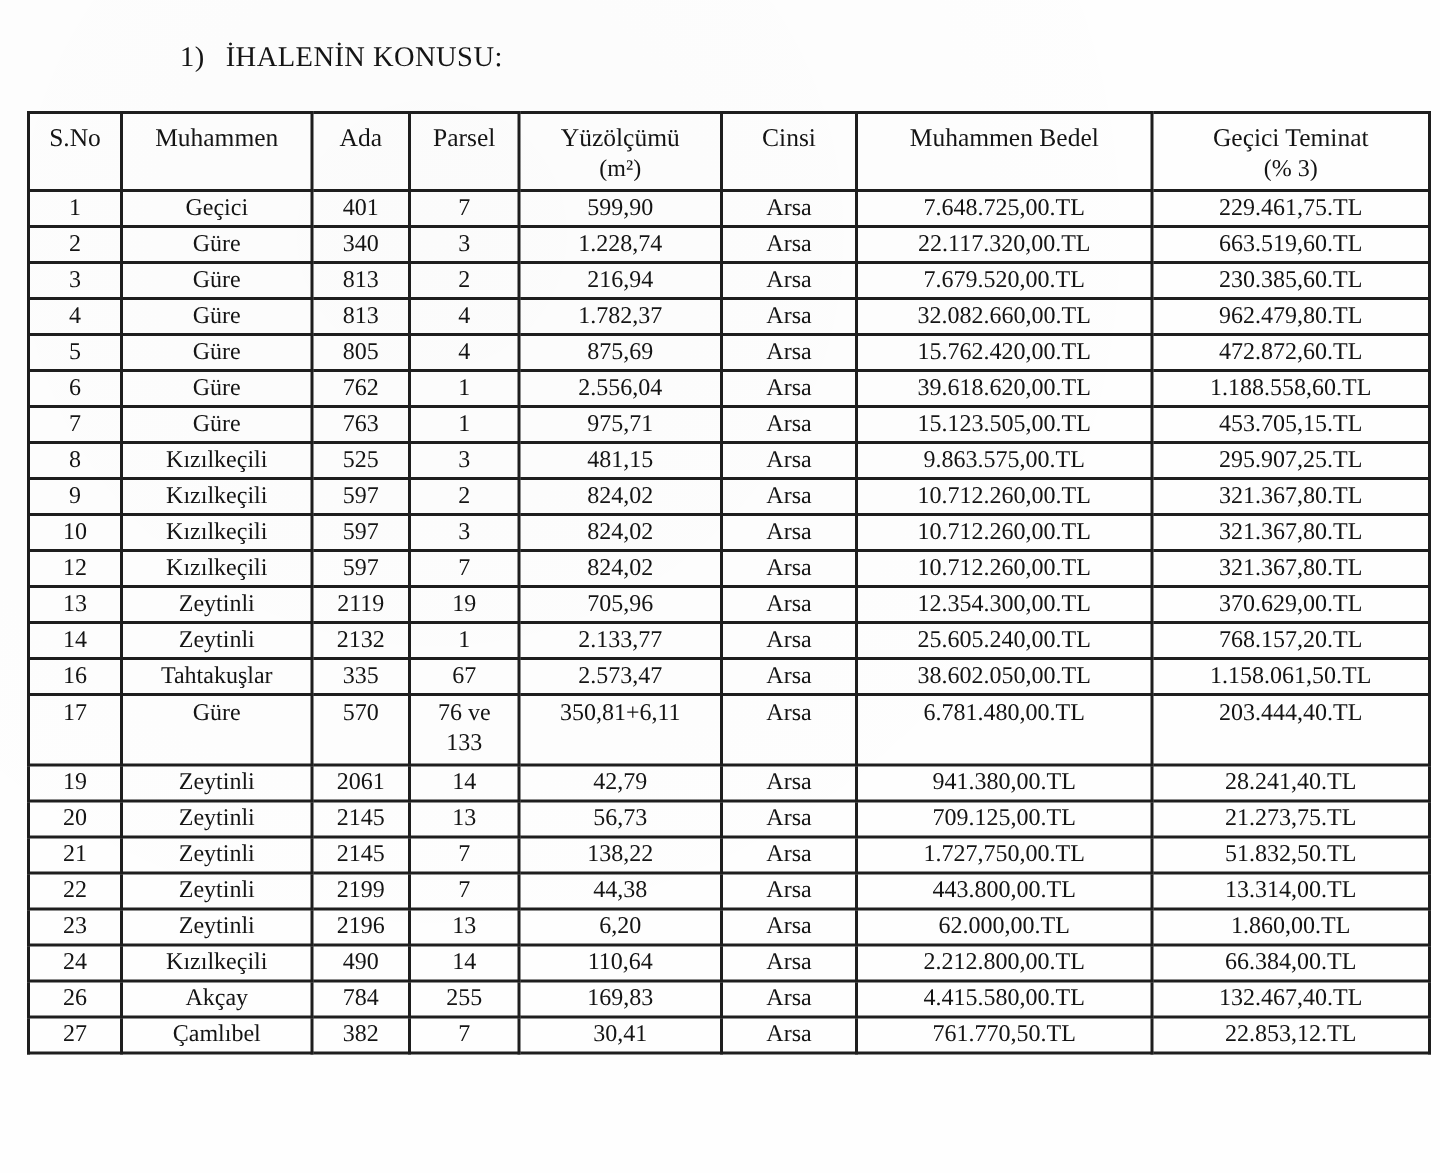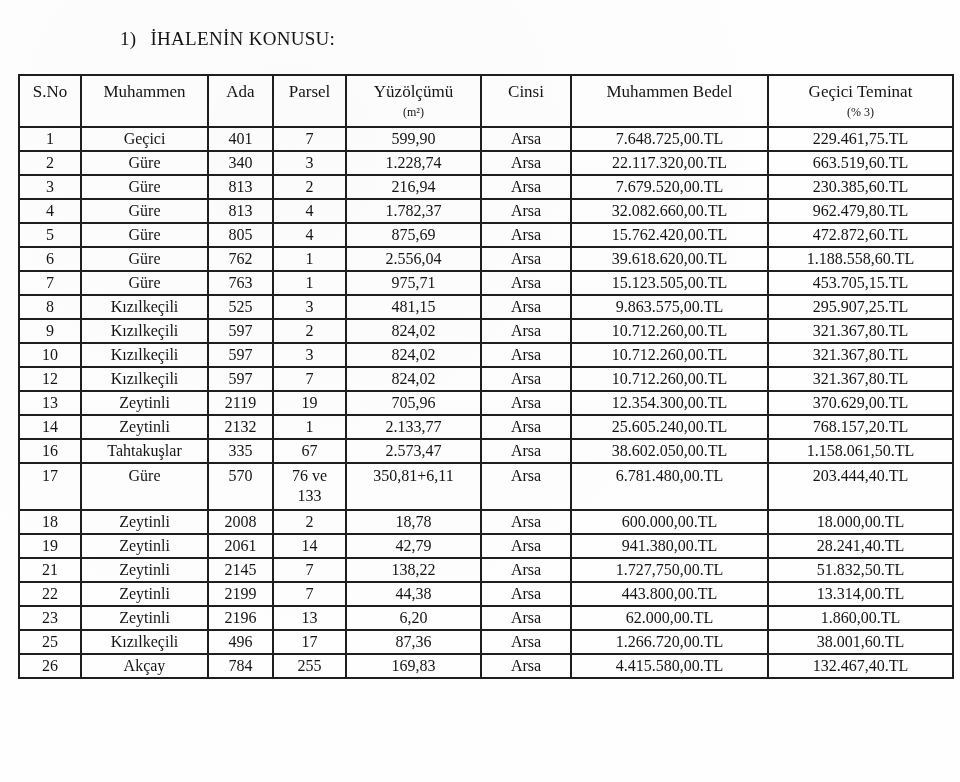--- a/index.html
+++ b/index.html
@@ -40,21 +40,21 @@
     overflow: hidden;
   }
   table.doc-table th {
     font-weight: normal;
     font-size: 17px;
     height: 52px;
     vertical-align: top;
     padding-top: 5px;
     line-height: 21px;
   }
-  table.doc-table th .h-sub { font-size: 12px; }
+  table.doc-table th .h-sub { font-size: 16px; }
   table.doc-table td {
     font-size: 16px;
     height: 24px;
     line-height: 20px;
     vertical-align: middle;
     white-space: pre-line;
   }
   table.doc-table tr.tall td {
     height: 47px;
     vertical-align: top;
@@ -264,40 +264,40 @@
           <td>Güre</td>
           <td>570</td>
           <td>76 ve
 133</td>
           <td>350,81+6,11</td>
           <td>Arsa</td>
           <td>6.781.480,00.TL</td>
           <td>203.444,40.TL</td>
         </tr>
         <tr>
-          <td>18</td>
-          <td>Zeytinli</td>
-          <td>2008</td>
-          <td>2</td>
-          <td>18,78</td>
-          <td>Arsa</td>
-          <td>600.000,00.TL</td>
-          <td>18.000,00.TL</td>
-        </tr>
-        <tr>
           <td>19</td>
           <td>Zeytinli</td>
           <td>2061</td>
           <td>14</td>
           <td>42,79</td>
           <td>Arsa</td>
           <td>941.380,00.TL</td>
           <td>28.241,40.TL</td>
         </tr>
         <tr>
+          <td>20</td>
+          <td>Zeytinli</td>
+          <td>2145</td>
+          <td>13</td>
+          <td>56,73</td>
+          <td>Arsa</td>
+          <td>709.125,00.TL</td>
+          <td>21.273,75.TL</td>
+        </tr>
+        <tr>
           <td>21</td>
           <td>Zeytinli</td>
           <td>2145</td>
           <td>7</td>
           <td>138,22</td>
           <td>Arsa</td>
           <td>1.727,750,00.TL</td>
           <td>51.832,50.TL</td>
         </tr>
         <tr>
@@ -314,34 +314,44 @@
           <td>23</td>
           <td>Zeytinli</td>
           <td>2196</td>
           <td>13</td>
           <td>6,20</td>
           <td>Arsa</td>
           <td>62.000,00.TL</td>
           <td>1.860,00.TL</td>
         </tr>
         <tr>
-          <td>25</td>
-          <td>Kızılkeçili</td>
-          <td>496</td>
-          <td>17</td>
-          <td>87,36</td>
-          <td>Arsa</td>
-          <td>1.266.720,00.TL</td>
-          <td>38.001,60.TL</td>
+          <td>24</td>
+          <td>Kızılkeçili</td>
+          <td>490</td>
+          <td>14</td>
+          <td>110,64</td>
+          <td>Arsa</td>
+          <td>2.212.800,00.TL</td>
+          <td>66.384,00.TL</td>
         </tr>
         <tr>
           <td>26</td>
           <td>Akçay</td>
           <td>784</td>
           <td>255</td>
           <td>169,83</td>
           <td>Arsa</td>
           <td>4.415.580,00.TL</td>
           <td>132.467,40.TL</td>
         </tr>
+        <tr>
+          <td>27</td>
+          <td>Çamlıbel</td>
+          <td>382</td>
+          <td>7</td>
+          <td>30,41</td>
+          <td>Arsa</td>
+          <td>761.770,50.TL</td>
+          <td>22.853,12.TL</td>
+        </tr>
       </tbody>
   </table>
 </div>
 
 </body></html>

